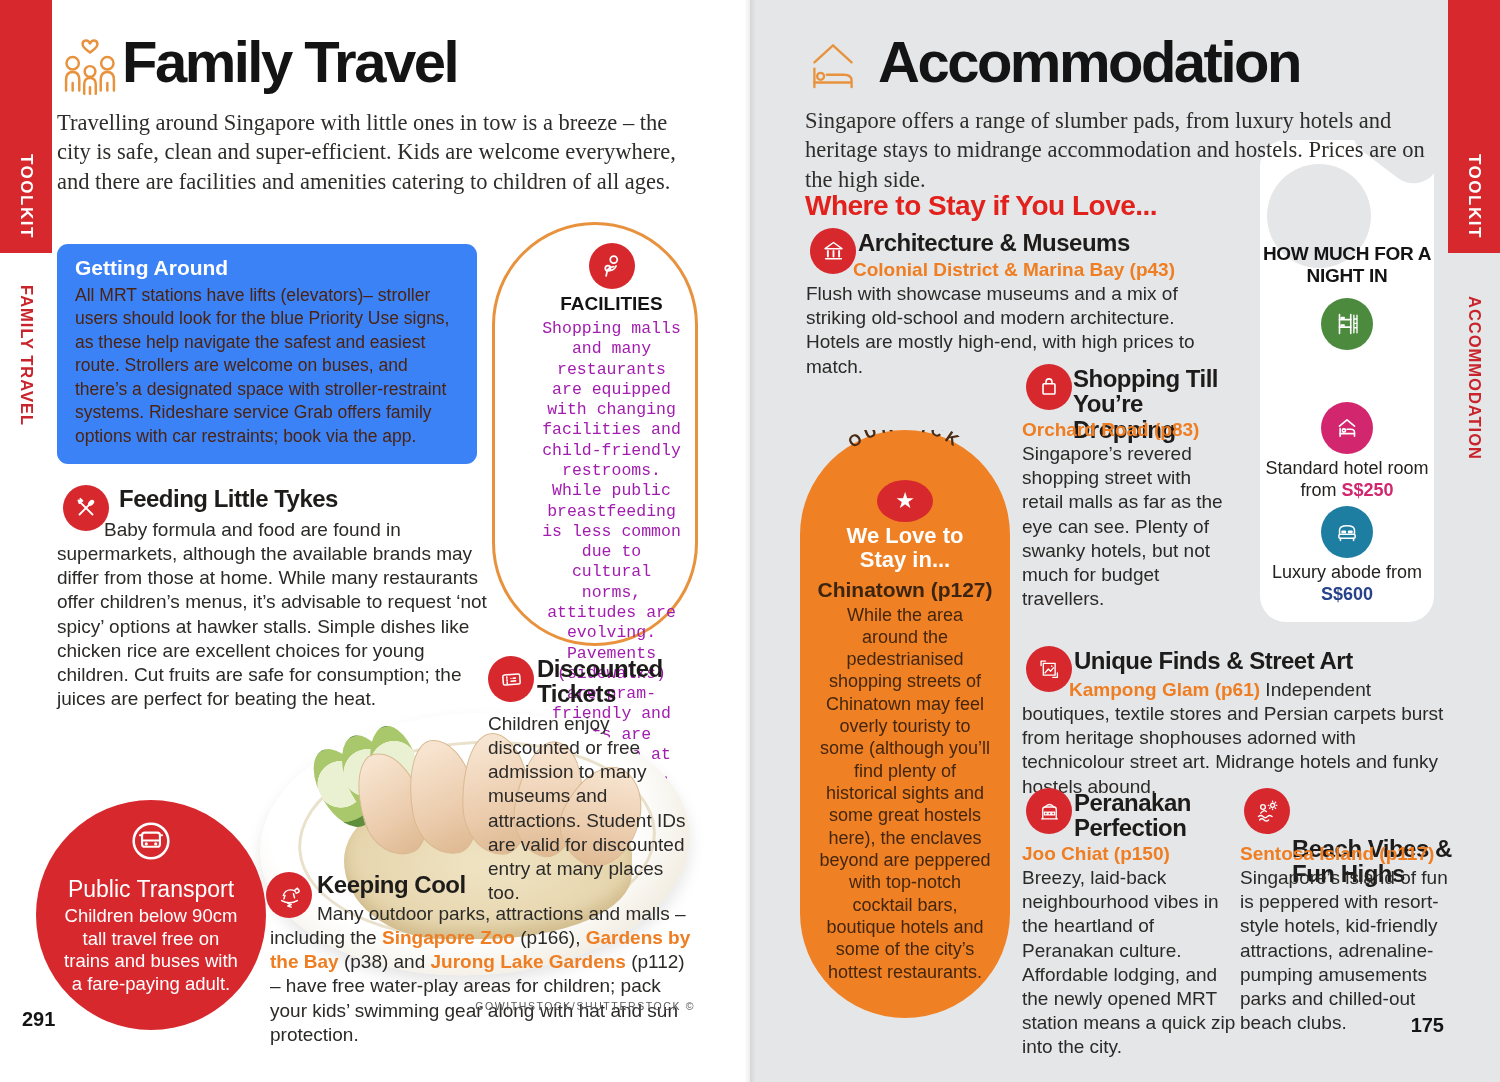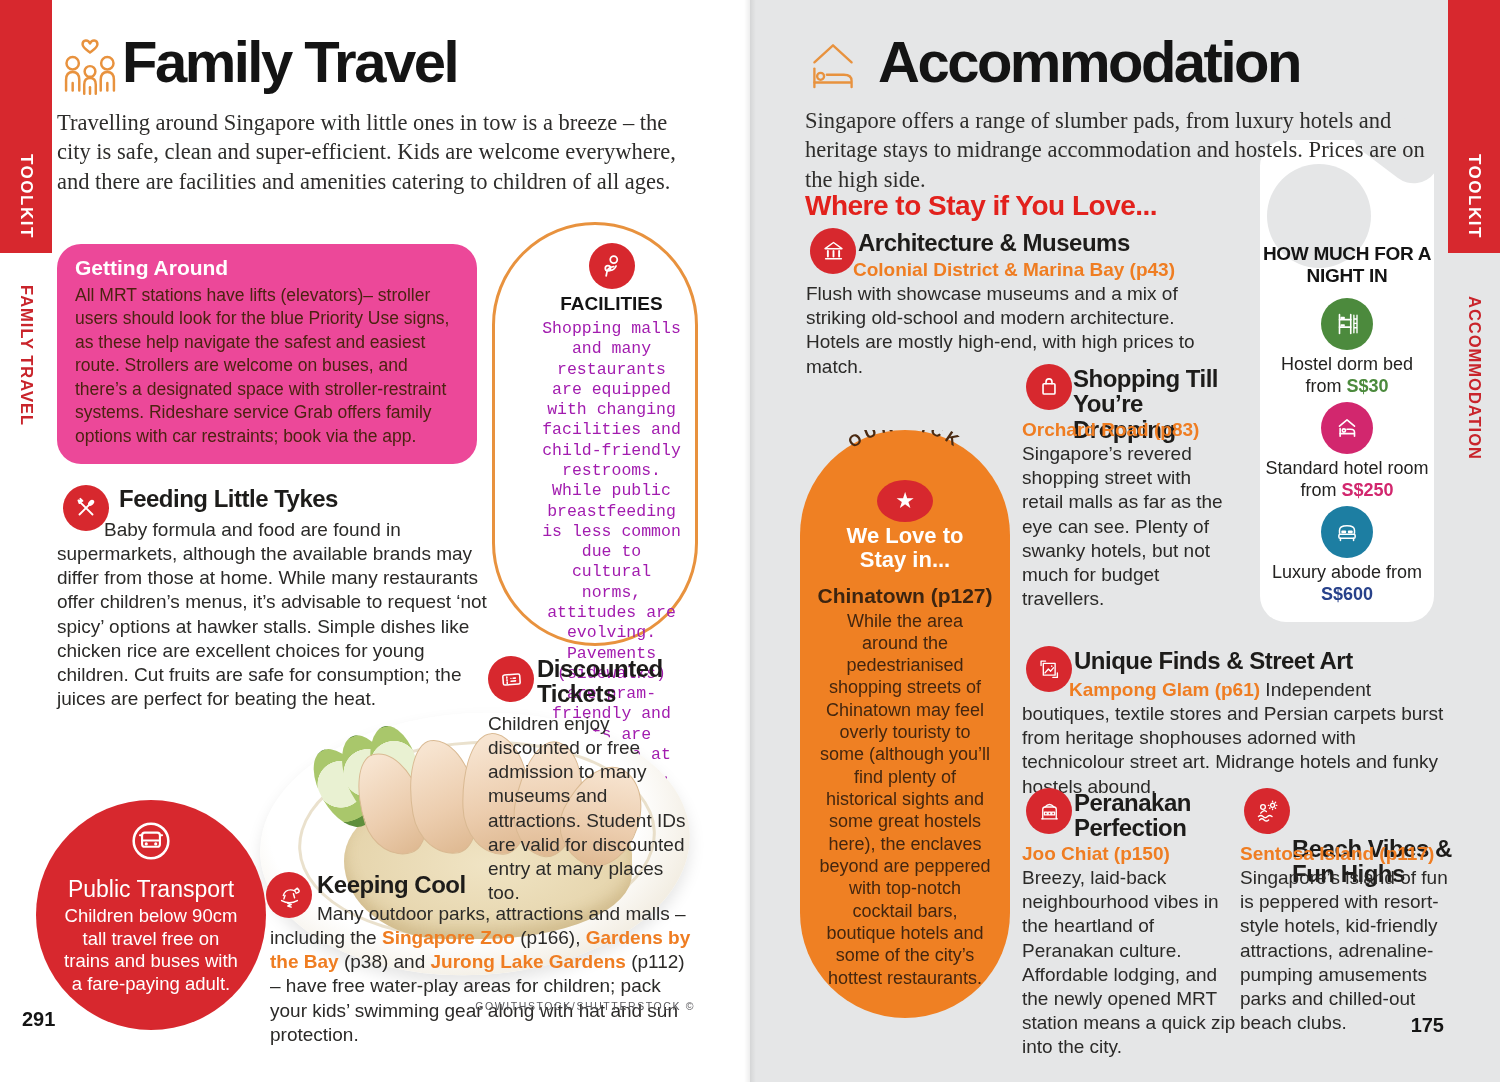--- a/index.html
+++ b/index.html
@@ -16,21 +16,21 @@
   .side-label{color:#c9242b;font-weight:700;font-size:16.5px;letter-spacing:1px;}
   
   .big-title{font-weight:700;font-size:58px;letter-spacing:-2.5px;color:#141414;}
   .intro{font-family:"Liberation Serif",serif;font-size:22.5px;line-height:1.3;color:#2e2d2b;z-index:2;}
   
   .icon-circle{width:46px;height:46px;border-radius:50%;background:#d7282e;display:flex;align-items:center;justify-content:center;}
   .sec-title{font-size:24px;font-weight:700;color:#1d1c1a;letter-spacing:-0.5px;line-height:1.06;}
   .body-txt{font-size:19px;line-height:1.27;color:#2b2a28;}
   .xref{color:#ef7d22;font-weight:700;}
   
-  .ga-box{left:57px;top:244px;width:420px;background:#ec4899;border-radius:24px;padding:12px 18px 16px 18px;box-sizing:border-box;}
+  .ga-box{left:57px;top:244px;width:420px;background:#3b82f6;border-radius:11px;padding:12px 18px 16px 18px;box-sizing:border-box;}
   .ga-title{color:#fff;font-size:21px;font-weight:700;margin-bottom:4px;}
   .ga-body{color:#4b2310;font-size:17.5px;line-height:1.34;font-weight:400;}
   .fac-pill{left:492px;top:222px;width:206px;height:424px;background:#fff;border:3px solid #e8923e;border-radius:110px;box-sizing:border-box;text-align:center;padding-left:33px;}
   .fac-icon{margin:18px auto 4px auto;}
   .fac-title{font-size:19px;font-weight:700;color:#141414;margin-bottom:4px;}
   .fac-body{font-size:16.5px;line-height:1.23;color:#a21caf;padding:0 13px;font-family:Liberation Mono, monospace;}
   .pt-circle{left:36px;top:800px;width:230px;height:230px;border-radius:50%;background:#d7282e;text-align:center;color:#fff;}
   .pt-title{font-size:23px;font-weight:400;margin-top:14px;}
   .pt-body{font-size:18.5px;line-height:1.22;padding:0 24px;margin-top:2px;}
   .credit{font-size:10.5px;letter-spacing:1.6px;color:#57565a;}
@@ -40,21 +40,21 @@
   .hanger{left:1260px;top:140px;width:174px;height:482px;background:#fff;border-radius:26px;}
   .hanger-hole{left:1267px;top:164px;width:104px;height:104px;border-radius:50%;background:#e5e6e7;}
   .hanger-slit{left:1348px;top:118px;width:96px;height:52px;border-radius:26px;background:#e5e6e7;transform:rotate(37deg);}
   .hang-title{position:absolute;top:103px;left:0;width:100%;text-align:center;font-size:19px;font-weight:700;color:#141414;line-height:1.16;letter-spacing:-0.3px;}
   .price-ic{position:absolute;left:61px;width:52px;height:52px;border-radius:50%;display:flex;align-items:center;justify-content:center;}
   .price-lb{position:absolute;left:4px;width:166px;text-align:center;font-size:18px;line-height:1.2;color:#232220;}
   .price-v{font-weight:700;}
   .pick{left:800px;top:430px;width:210px;height:588px;background:#ef8023;border-radius:105px;text-align:center;}
   .pick-star{width:56px;height:42px;border-radius:50%;background:#d7282e;color:#fff;font-size:22px;line-height:42px;margin:-6px auto 2px auto;}
   .pick-head{color:#fff;font-size:22px;font-weight:700;line-height:1.08;padding:0 22px;}
-  .pick-place{color:#3c2410;font-size:21px;font-weight:700;margin-top:12px;}
+  .pick-place{color:#3c2410;font-size:21px;font-weight:700;margin-top:6px;}
   .pick-body{color:#44260f;font-size:18px;line-height:1.24;padding:0 17px;margin-top:2px;}
   .indent{text-indent:47px;}
   svg{display:block;}
 </style>
 </head>
 <body>
 
 <div class="abs page-right-bg"></div>
 
 <div class="abs hanger"></div>
@@ -228,21 +228,20 @@
   <div class="hang-title">HOW MUCH FOR A NIGHT IN</div>
   <div class="price-ic" style="top:158px;background:#4c8a3d;">
     <svg width="30" height="30" viewBox="0 0 48 48" fill="none" stroke="#fff" stroke-width="2.6" stroke-linecap="round">
       <path d="M12 9 V39 M30 9 V39"></path>
       <path d="M12 17 H30 M12 29 H30"></path>
       <rect x="13.5" y="12.5" width="7" height="3.5" rx="1" fill="#fff" stroke="none"></rect>
       <rect x="13.5" y="24.5" width="7" height="3.5" rx="1" fill="#fff" stroke="none"></rect>
       <path d="M35 10 V38 M40 10 V38 M35 16 h5 M35 23 h5 M35 30 h5" stroke-width="2.2"></path>
     </svg>
   </div>
-  <div class="price-lb" style="top:214px;"><span>Hostel dorm bed from </span><span class="price-v" style="color:#4c8a3d;">S$30</span></div>
   <div class="price-ic" style="top:262px;background:#d2276e;">
     <svg width="30" height="30" viewBox="0 0 48 48" fill="none" stroke="#fff" stroke-width="2.6" stroke-linecap="round" stroke-linejoin="round">
       <path d="M12 21 L24 11 L36 21"></path>
       <path d="M13 37 V25"></path>
       <circle cx="19" cy="28" r="2.6"></circle>
       <path d="M13 33 H36 M36 37 V31 q0-5 -6-5 H24"></path>
     </svg>
   </div>
   <div class="price-lb" style="top:318px;"><span>Standard hotel room from </span><span class="price-v" style="color:#d2276e;">S$250</span></div>
   <div class="price-ic" style="top:366px;background:#1d7ea2;">

